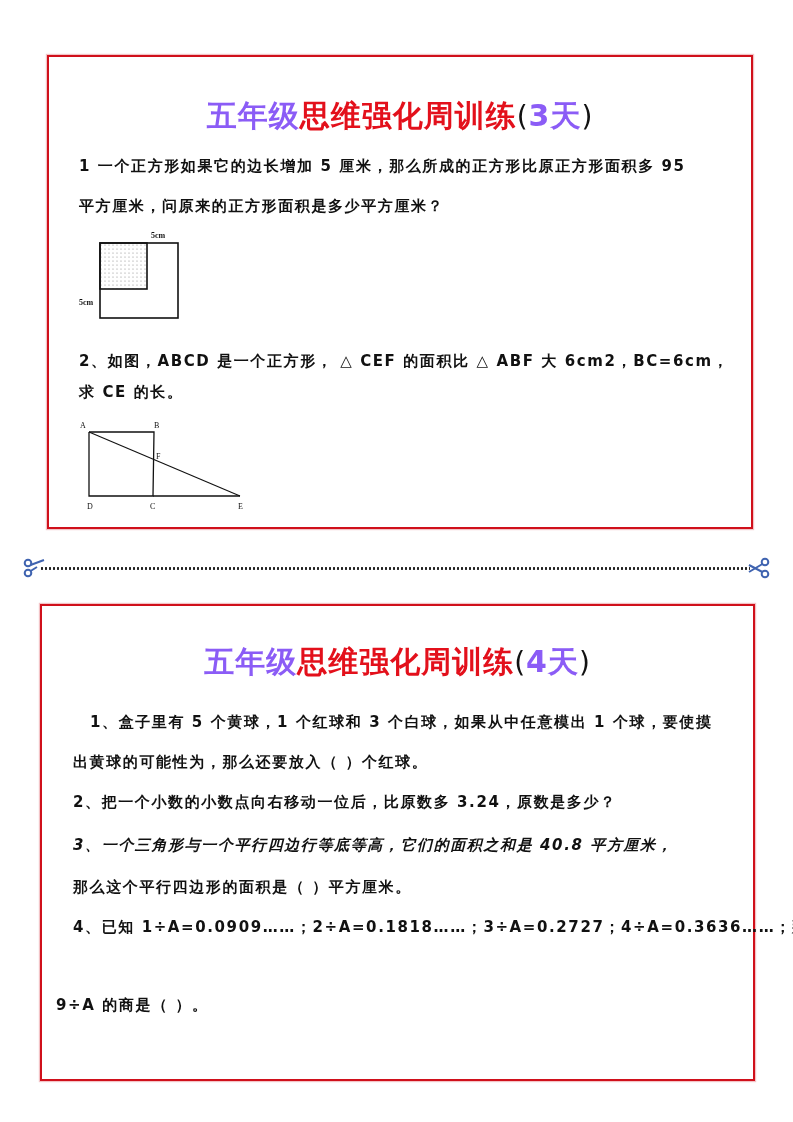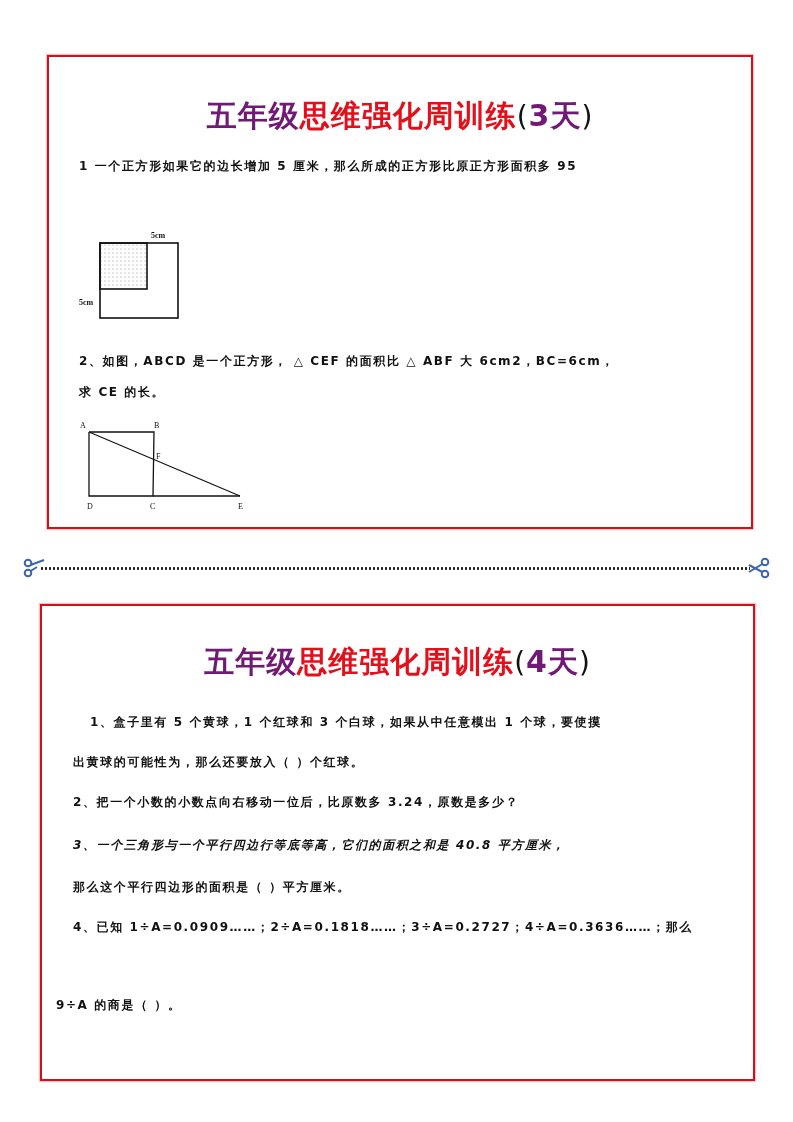--- a/index.html
+++ b/index.html
@@ -29,27 +29,27 @@
       position: absolute;
       left: 0;
       right: 0;
       text-align: center;
       font-size: 30px;
       font-weight: bold;
       letter-spacing: 1px;
       white-space: nowrap;
       line-height: 36px;
     }
-    .title .t-black { color: #701a75; }
+    .title .t-black { color: #8b5cf6; }
     .title .t-red { color: #e3101b; margin-top: 40px; }
     .title .t-paren { color: #111111; font-weight: normal; font-size: 28px; }
 
     .line {
       position: absolute;
-      font-size: 12px;
+      font-size: 15px;
       font-weight: bold;
       letter-spacing: 1.6px;
       white-space: nowrap;
       line-height: 20px;
       color: #111111;
     }
 
     .cutline {
       position: absolute;
       left: 40px;
@@ -73,20 +73,21 @@
   </style>
 </head>
 <body>
 
 <div class="card" id="card-day3">
   <div class="title" style="top:41px;">
     <span class="t-black">五年级</span><span class="t-red">思维强化周训练</span><span class="t-paren">(</span><span class="t-black">3天</span><span class="t-paren">)</span>
   </div>
 
   <div class="line" style="left:30px; top:99px;">1 一个正方形如果它的边长增加 5 厘米，那么所成的正方形比原正方形面积多 95</div>
+  <div class="line" style="left:30px; top:139px;">平方厘米，问原来的正方形面积是多少平方厘米？</div>
 
   <svg style="position:absolute; left:26px; top:170px;" width="110" height="95" viewBox="0 0 110 95">
     <defs>
       <pattern id="dots" width="4" height="4" patternUnits="userSpaceOnUse">
         <circle cx="2" cy="2" r="0.6" fill="#888"></circle>
       </pattern>
     </defs>
     <rect x="25" y="16" width="78" height="75" fill="#fff" stroke="#111" stroke-width="1.6"></rect>
     <rect x="25" y="16" width="47" height="46" fill="url(#dots)" stroke="#111" stroke-width="1.6"></rect>
     <text x="76" y="11" font-size="8" font-weight="bold" fill="#111">5cm</text>

